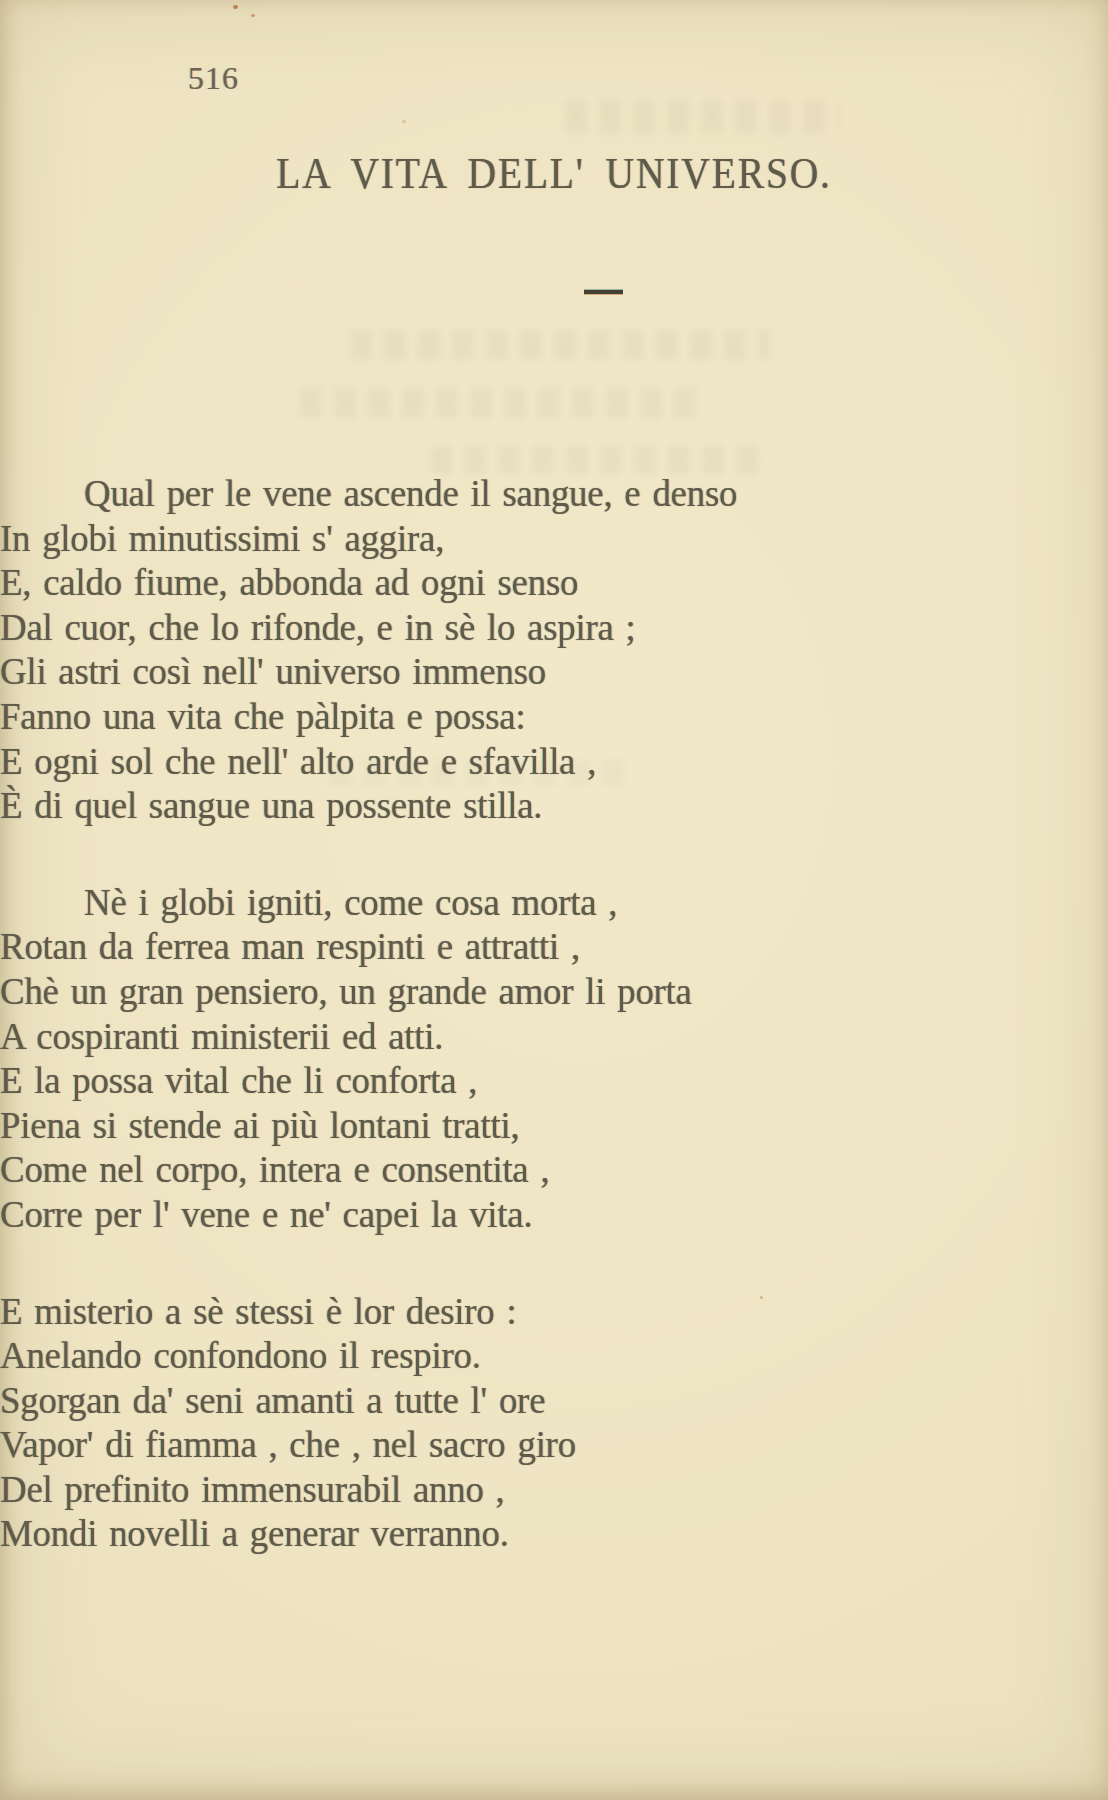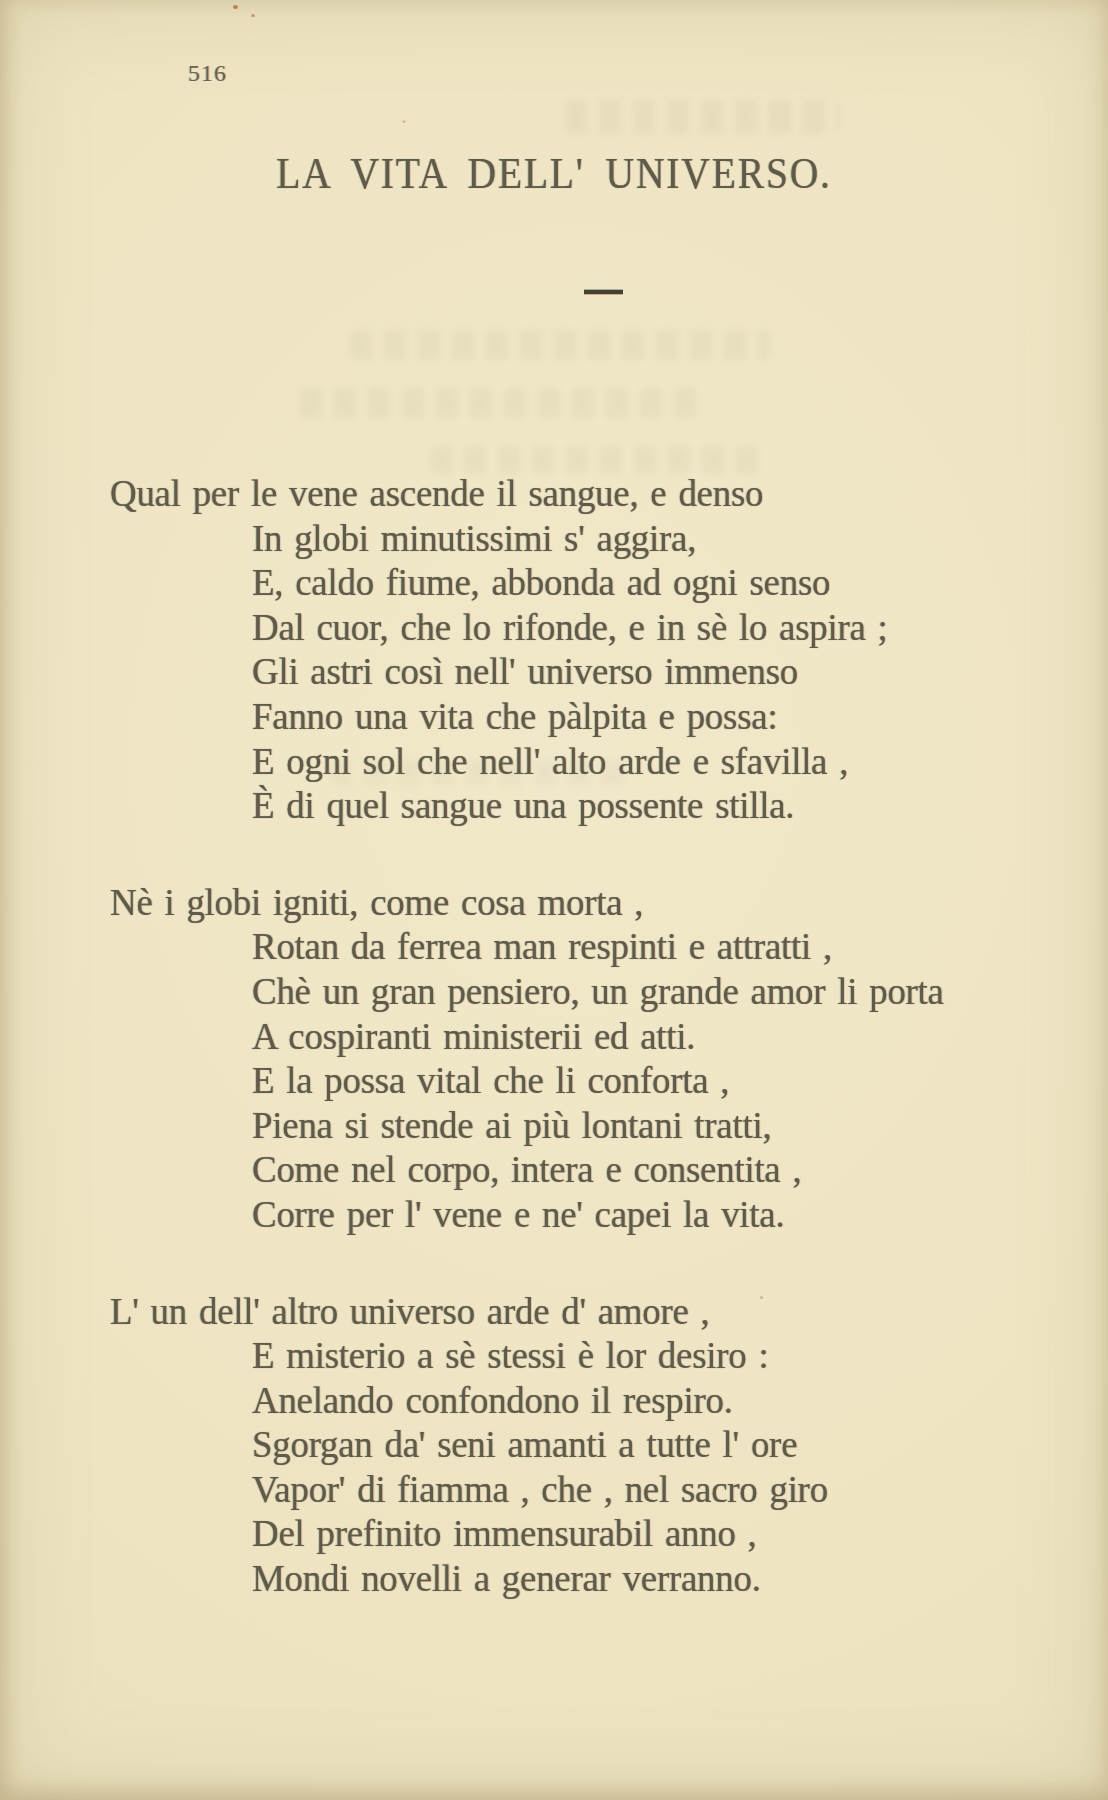--- a/index.html
+++ b/index.html
@@ -23,21 +23,21 @@
   .g5{left:330px;top:760px;width:300px;height:26px;opacity:0.04;}
   
   .speck{position:absolute;border-radius:50%;pointer-events:none;}
   .sp1{left:233px;top:5px;width:5px;height:4px;background:#b4552f;opacity:.7;}
   .sp2{left:251px;top:14px;width:4px;height:3px;background:#c06437;opacity:.6;}
   .sp3{left:760px;top:1296px;width:3px;height:3px;background:#b08a4e;opacity:.5;}
   .sp4{left:402px;top:120px;width:4px;height:3px;background:#cf9d62;opacity:.5;}
 
   .page-number{
     position:absolute;left:188px;top:60px;
-    font-size:24px;letter-spacing:1px;
+    font-size:32px;letter-spacing:1px;
     color:var(--page-number-ink);
     text-shadow:-1px 0 rgba(70,135,125,.35), 1px 0 rgba(185,100,60,.35);
   }
   .title{
     position:absolute;left:0;right:0;top:148px;margin:0;
     text-align:center;font-weight:normal;
     font-size:44px;letter-spacing:2px;word-spacing:10px;
     transform:scaleX(0.9);
     color:var(--ink);
     text-shadow:-1px 0 rgba(70,135,125,.28), 1px 0 rgba(185,110,70,.25), 0 0 1px rgba(95,90,74,.55);
@@ -48,22 +48,22 @@
     box-shadow:0 -1px 0 rgba(55,125,115,.45), 0 1px 0 rgba(190,110,55,.5);
   }
   .poem{
     position:absolute;left:0;top:472px;width:1108px;
     font-size:37px;line-height:44.6px;
     letter-spacing:-0.3px;word-spacing:3px;
     color:var(--ink);
     text-shadow:-1px 0 rgba(70,135,125,.25), 1px 0 rgba(185,115,70,.22), 0 0 1px rgba(95,90,74,.55);
   }
   .stanza{margin:0 0 52px 0;}
-  .line{padding-left:252px;white-space:nowrap;}
-  .line.first{padding-left:110px;}
+  .line{white-space:nowrap;}
+  .line.first{padding-left:84px;}
 </style>
 </head>
 <body>
 
 <div class="page">
   <div class="ghost g1"></div>
   <div class="ghost g2"></div>
   <div class="ghost g3"></div>
   <div class="ghost g4"></div>
   <div class="ghost g5"></div>
@@ -93,21 +93,20 @@
         <div class="line first">Nè i globi igniti, come cosa morta ,</div>
         <div class="line">Rotan da ferrea man respinti e attratti ,</div>
         <div class="line">Chè un gran pensiero, un grande amor li porta</div>
         <div class="line">A cospiranti ministerii ed atti.</div>
         <div class="line">E la possa vital che li conforta ,</div>
         <div class="line">Piena si stende ai più lontani tratti,</div>
         <div class="line">Come nel corpo, intera e consentita ,</div>
         <div class="line">Corre per l' vene e ne' capei la vita.</div>
       </div>
     <div class="stanza">
-        <div class="line first">L' un dell' altro universo arde d' amore ,</div>
         <div class="line">E misterio a sè stessi è lor desiro :</div>
         <div class="line">Anelando confondono il respiro.</div>
         <div class="line">Sgorgan da' seni amanti a tutte l' ore</div>
         <div class="line">Vapor' di fiamma , che , nel sacro giro</div>
         <div class="line">Del prefinito immensurabil anno ,</div>
         <div class="line">Mondi novelli a generar verranno.</div>
       </div>
   </div>
 </div>
 

